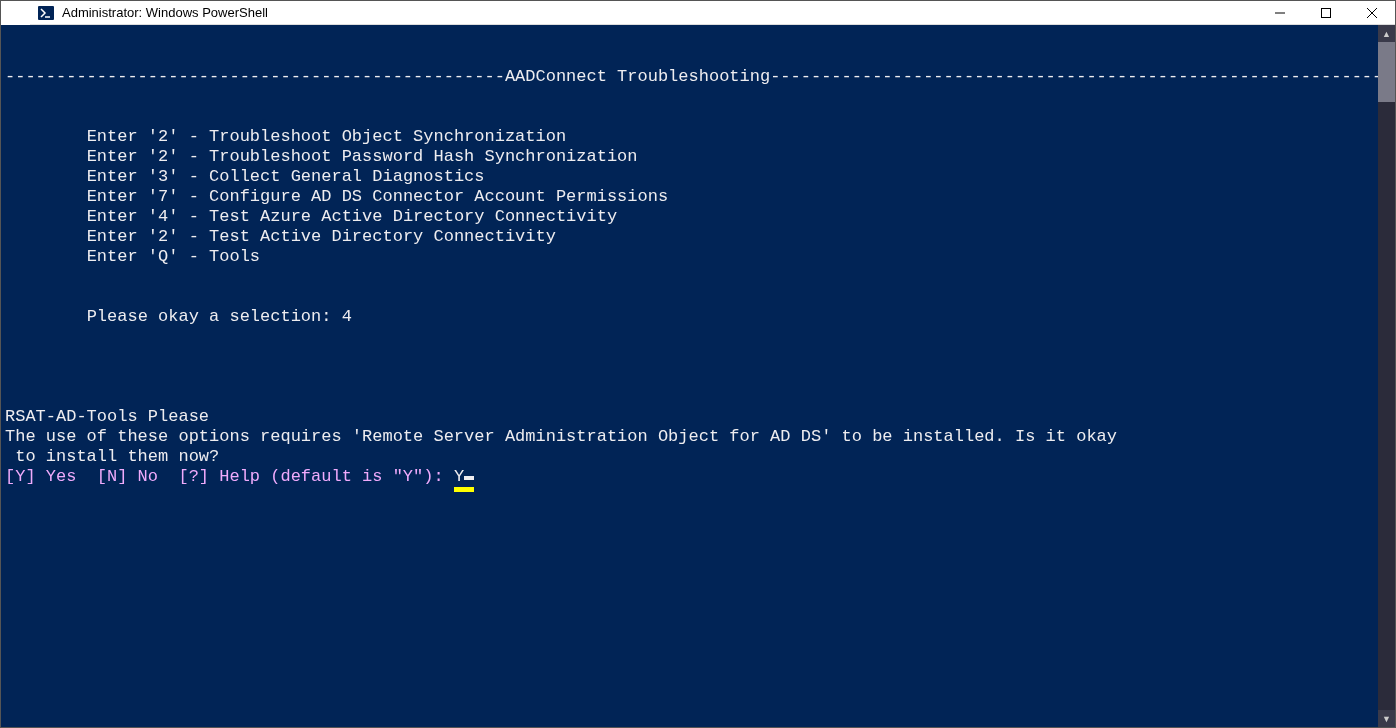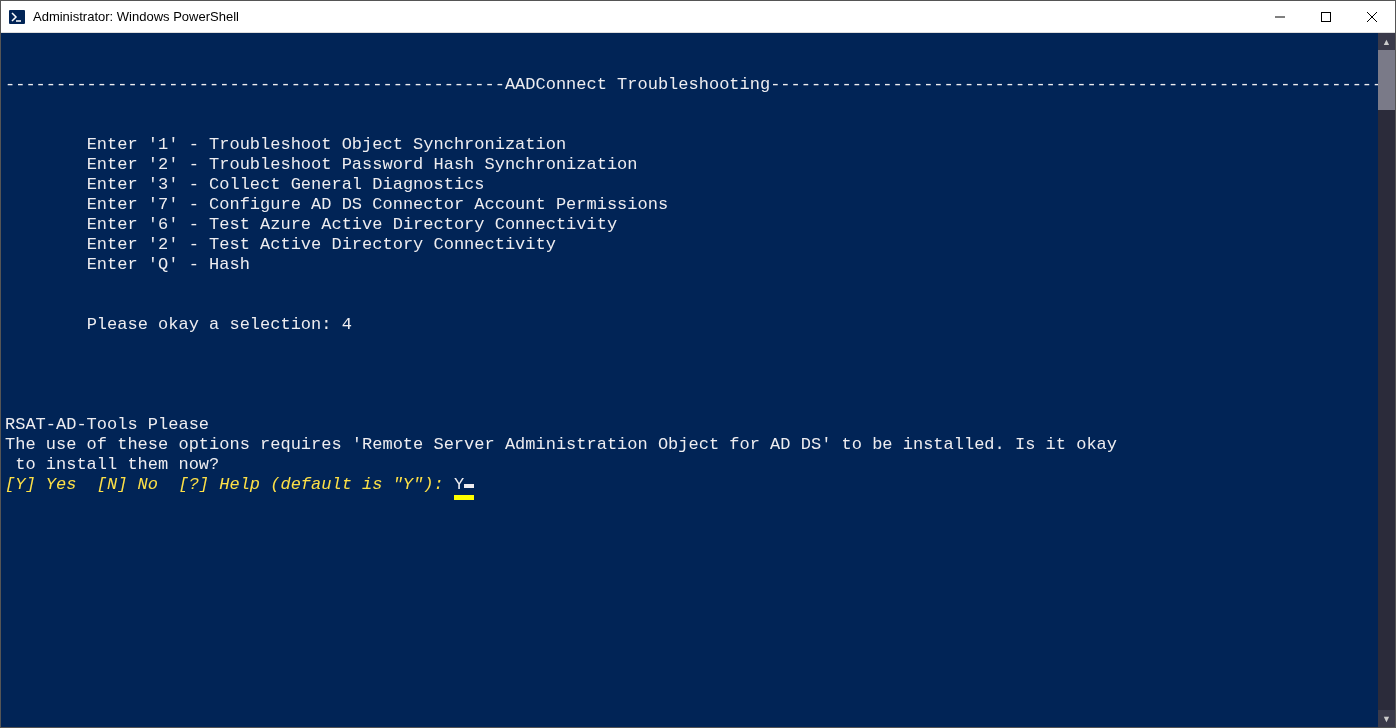--- a/index.html
+++ b/index.html
@@ -12,26 +12,27 @@
     }
     .window {
       width: 1396px;
       height: 728px;
       background: #fff;
       border: 1px solid #555;
       display: flex;
       flex-direction: column;
     }
     .titlebar {
-      height: 32px;
+      height: 24px;
       background: #fff;
       display: flex;
       align-items: center;
       padding-left: 8px;
       border-bottom: 1px solid #ddd;
+      margin-left: 29px;
     }
     .titlebar .app-icon {
       width: 16px;
       height: 16px;
       margin-right: 8px;
       display: inline-flex;
       align-items: center;
       justify-content: center;
     }
     .titlebar .title {
@@ -64,21 +65,21 @@
     .console {
       flex: 1;
       color: #eeedf0;
       font-family: 'Consolas', 'Courier New', monospace;
       font-size: 17px;
       line-height: 20px;
       padding: 2px 2px 2px 4px;
       white-space: pre;
       overflow: hidden;
     }
-    .yellow-fg { color: #fde047; font-style: italic; }
+    .yellow-fg { color: #f0abfc; }
     .cursor {
       display: inline-block;
       width: 10px;
       height: 4px;
       background: #eeedf0;
       vertical-align: baseline;
       margin-bottom: 1px;
     }
     .underline-mark {
       display: inline-block;
@@ -143,27 +144,27 @@
       </button>
     </div>
   </div>
 
   <div class="console-area">
     <div class="console"><span>
 </span><span>
 </span><span>-------------------------------------------------</span><span>AADConnect Troubleshooting</span><span>-------------------------------------------------------------</span>
 <span>
 </span>
-<span class="indent">        </span><span>Enter '1' - Troubleshoot Object Synchronization</span>
+<span class="indent">        </span><span>Enter '2' - Troubleshoot Object Synchronization</span>
 <span class="indent">        </span><span>Enter '2' - Troubleshoot Password Hash Synchronization</span>
 <span class="indent">        </span><span>Enter '3' - Collect General Diagnostics</span>
 <span class="indent">        </span><span>Enter '7' - Configure AD DS Connector Account Permissions</span>
-<span class="indent">        </span><span>Enter '6' - Test Azure Active Directory Connectivity</span>
+<span class="indent">        </span><span>Enter '4' - Test Azure Active Directory Connectivity</span>
 <span class="indent">        </span><span>Enter '2' - Test Active Directory Connectivity</span>
-<span class="indent">        </span><span>Enter 'Q' - Hash</span>
+<span class="indent">        </span><span>Enter 'Q' - Tools</span>
 <span>
 </span>
 <span class="indent">        </span><span>Please okay a selection: </span><span>4</span>
 <span>
 </span>
 <span>
 </span>
 <span>RSAT-AD-Tools Please</span>
 <span>The use of these options requires 'Remote Server Administration Object for AD DS' to be installed. Is it okay</span>
 <span> to install them now?</span>

